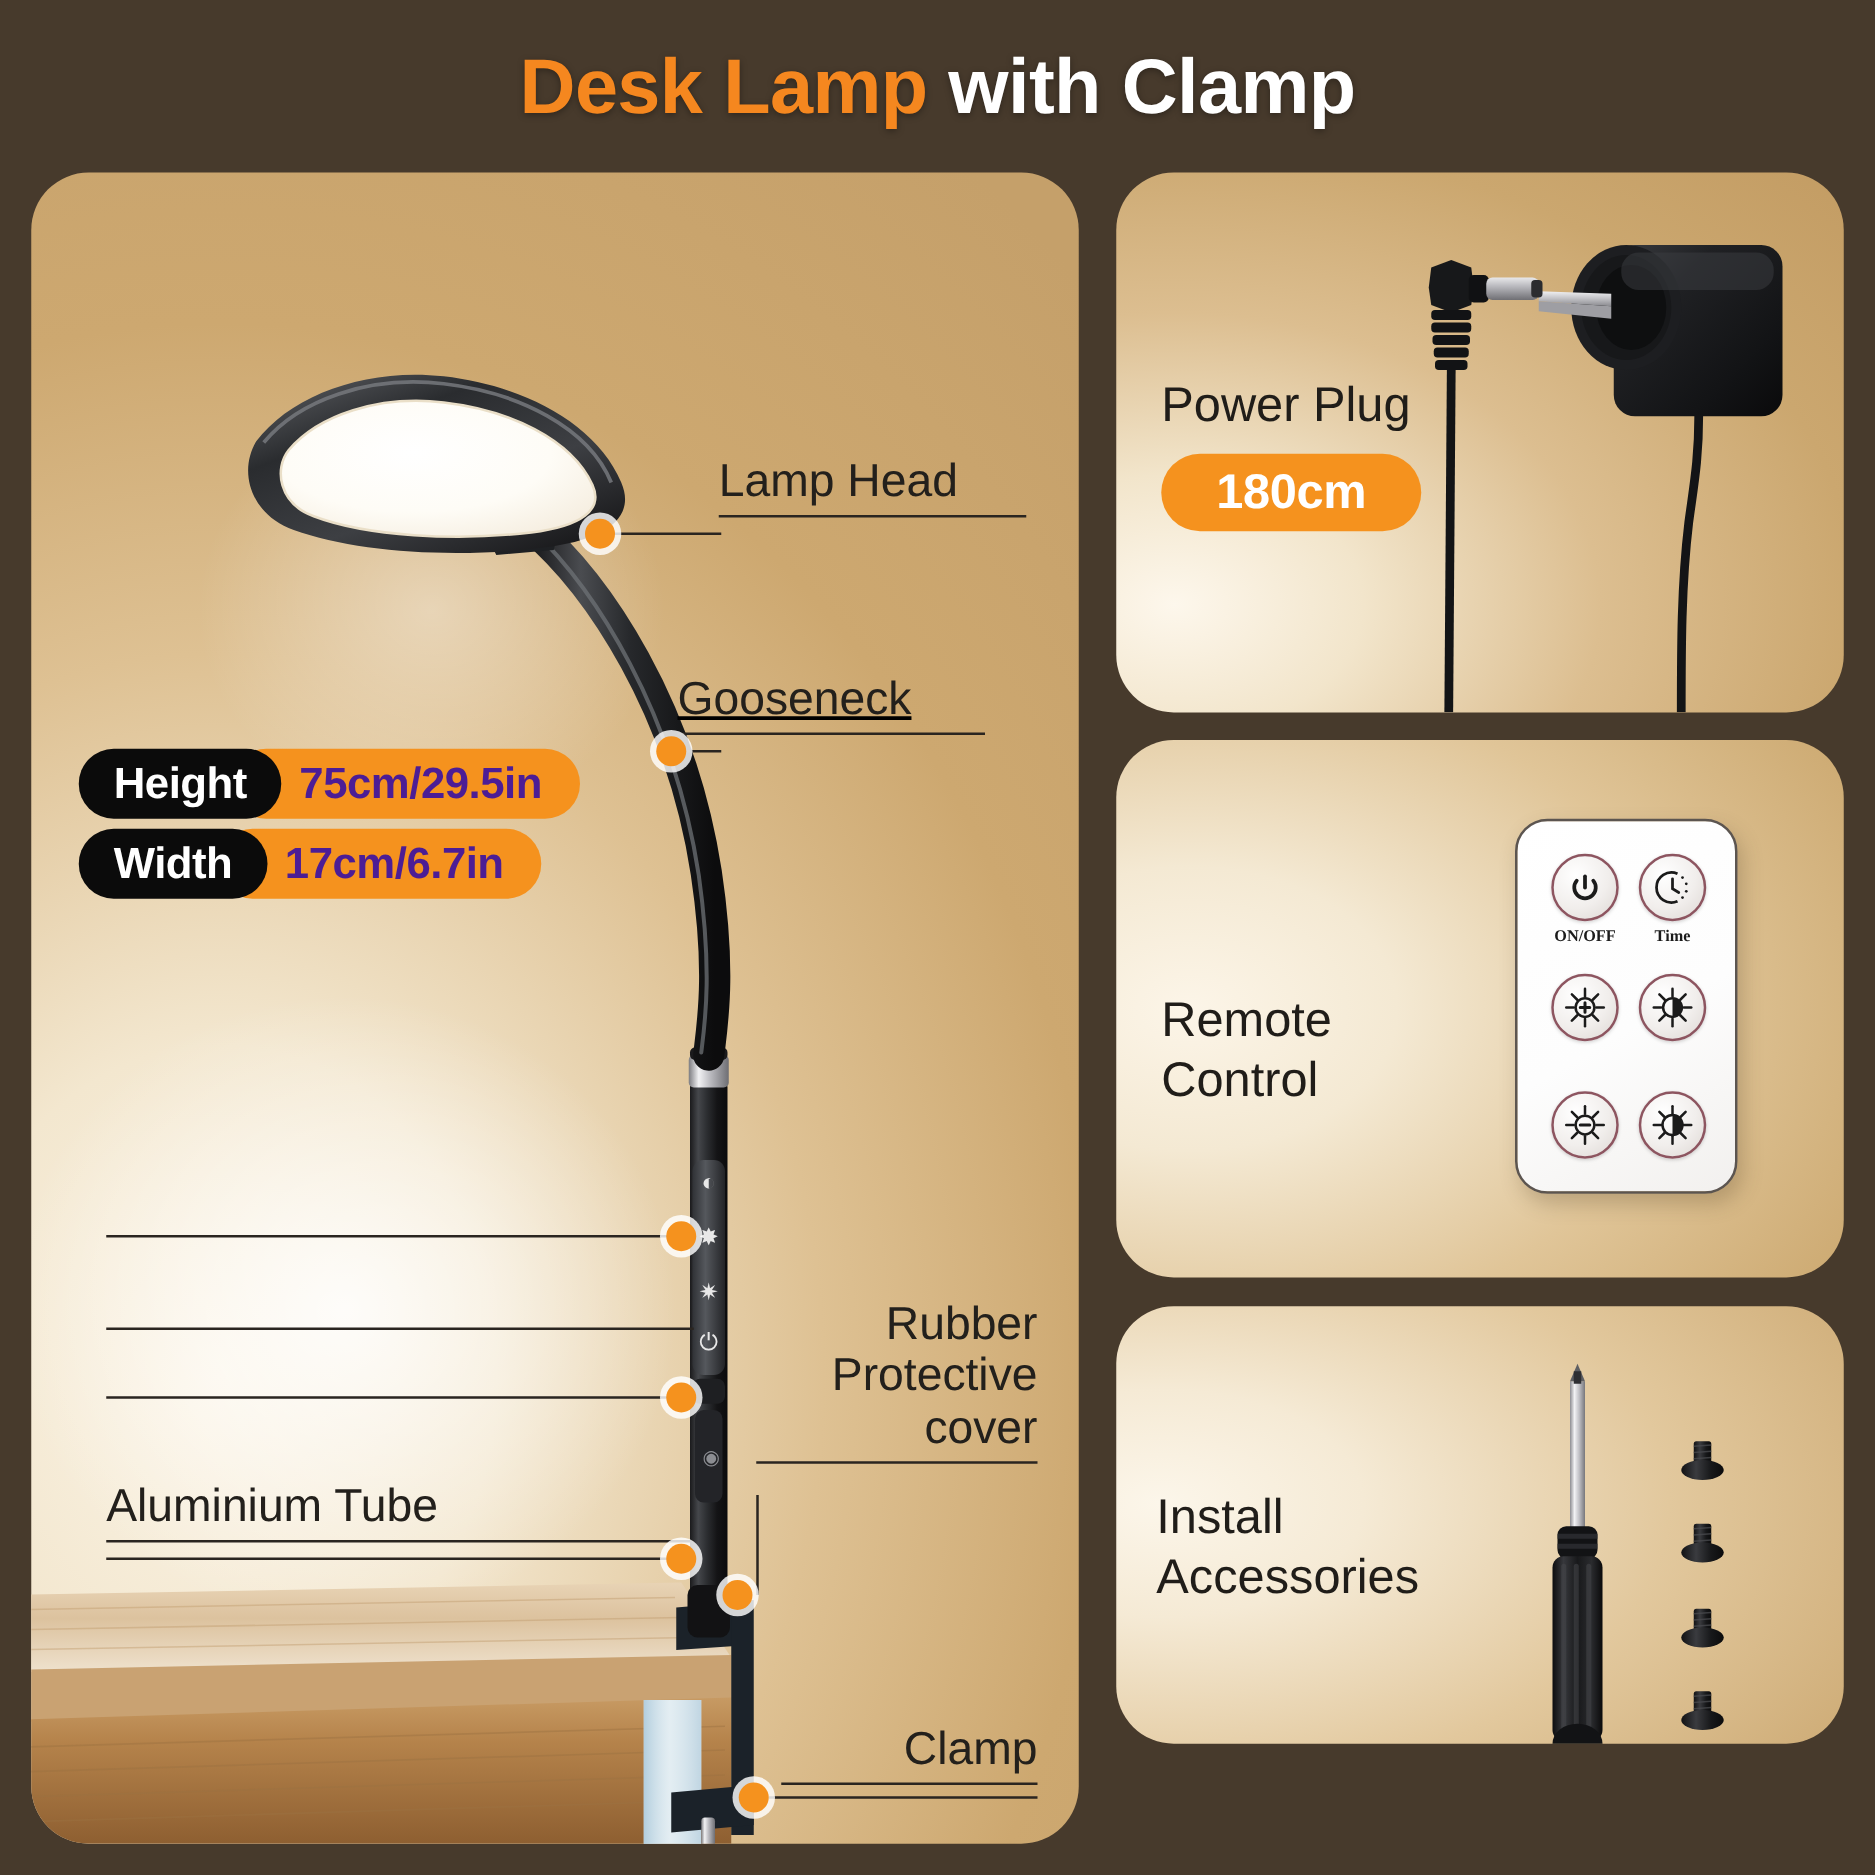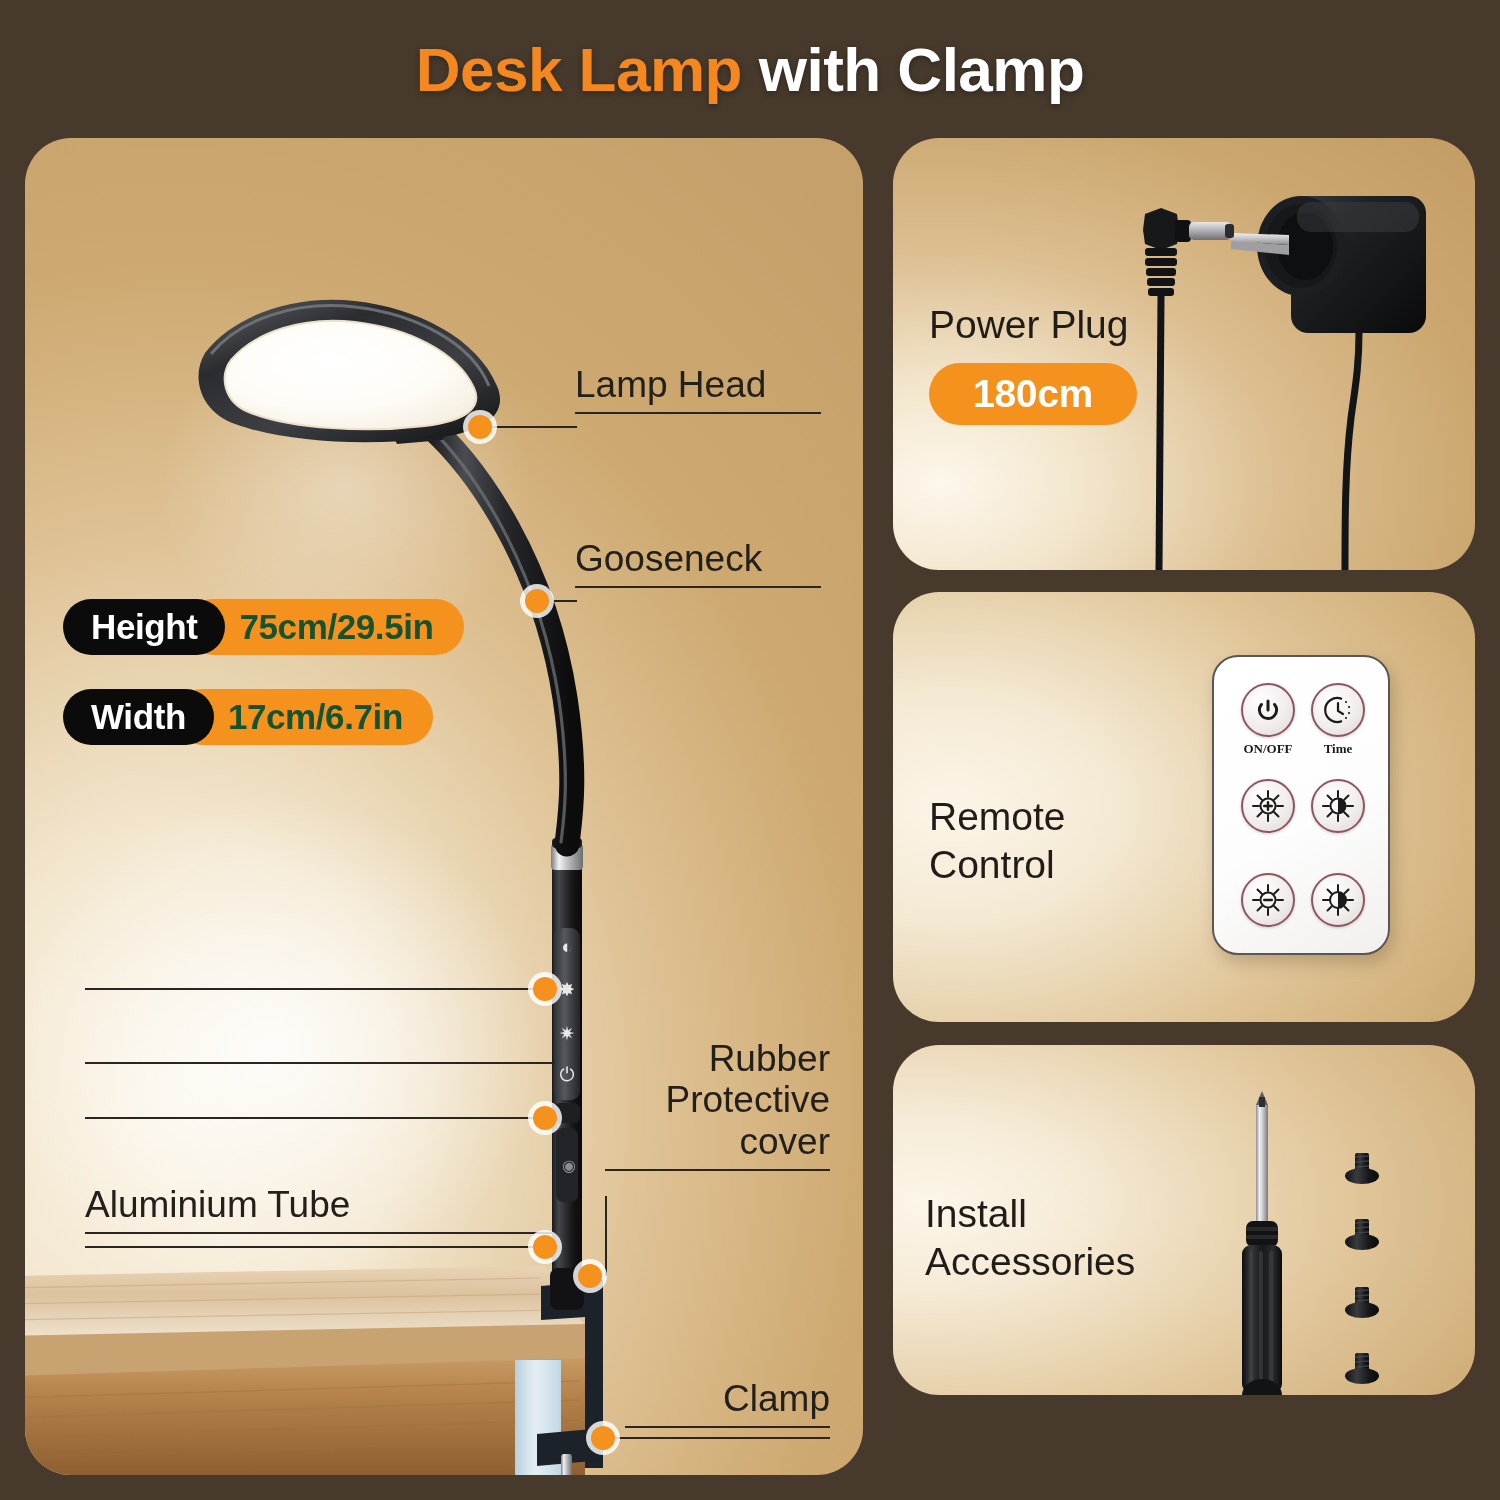--- a/index.html
+++ b/index.html
@@ -111,21 +111,21 @@
     color: #fff;
     font-size: 35px; font-weight: 700;
     border-radius: 30px;
     padding: 0 28px;
     height: 56px; line-height: 56px;
     position: relative; z-index: 2;
     letter-spacing: -0.4px;
   }
   .spec .val {
     background: #F5921E;
-    color: #14532d;
+    color: #4c1d95;
     font-size: 35px; font-weight: 800;
     border-radius: 30px;
     height: 56px; line-height: 56px;
     padding: 0 30px 0 54px;
     margin-left: -40px;
     position: relative; z-index: 1;
     letter-spacing: -0.4px;
   }
 
   .pill-badge {
@@ -364,21 +364,21 @@
     <div class="cp-icon" style="left:531px; top:1018px; width:26px; font-size:16px; color:#8b8d92;">◉</div>
   </div>
 
   <div class="callout" style="left:550px; top:226px; width:246px;">
     <div class="ctext">Lamp Head</div>
     <div class="rule"></div>
   </div>
   <div class="leader" style="left:460px; top:288px; width:92px; height:2px;"></div>
   <div class="dot" style="left:443px; top:277px;"></div>
 
-  <div class="callout" style="left:550px; top:400px; width:246px;">
+  <div class="callout" style="left:517px; top:400px; width:246px;text-decoration:underline;">
     <div class="ctext">Gooseneck</div>
     <div class="rule"></div>
   </div>
   <div class="leader" style="left:520px; top:462px; width:32px; height:2px;"></div>
   <div class="dot" style="left:500px; top:451px;"></div>
 
   <div class="leader" style="left:60px; top:850px; width:460px; height:2px;"></div>
   <div class="dot" style="left:508px; top:839px;"></div>
 
   <div class="callout" style="left:60px; top:917px; width:470px;">
@@ -408,21 +408,21 @@
     <div class="ctext">Clamp</div>
     <div class="rule"></div>
   </div>
   <div class="leader" style="left:590px; top:1299px; width:215px; height:2px;"></div>
   <div class="dot" style="left:566px; top:1288px;"></div>
 
   <div class="spec" style="left:38px; top:461px;">
     <div class="key">Height</div>
     <div class="val">75cm/29.5in</div>
   </div>
-  <div class="spec" style="left:38px; top:551px;">
+  <div class="spec" style="left:38px; top:525px;">
     <div class="key">Width</div>
     <div class="val">17cm/6.7in</div>
   </div>
 </div>
 
 <div class="panel" id="panel-plug">
   <div class="panel-label" style="left:36px; top:163px;">Power Plug</div>
   <div class="pill-badge" style="left:36px; top:225px;">180cm</div>
 
   <svg width="582" height="432" viewBox="0 0 582 432" style="position:absolute; left:0; top:0;">

